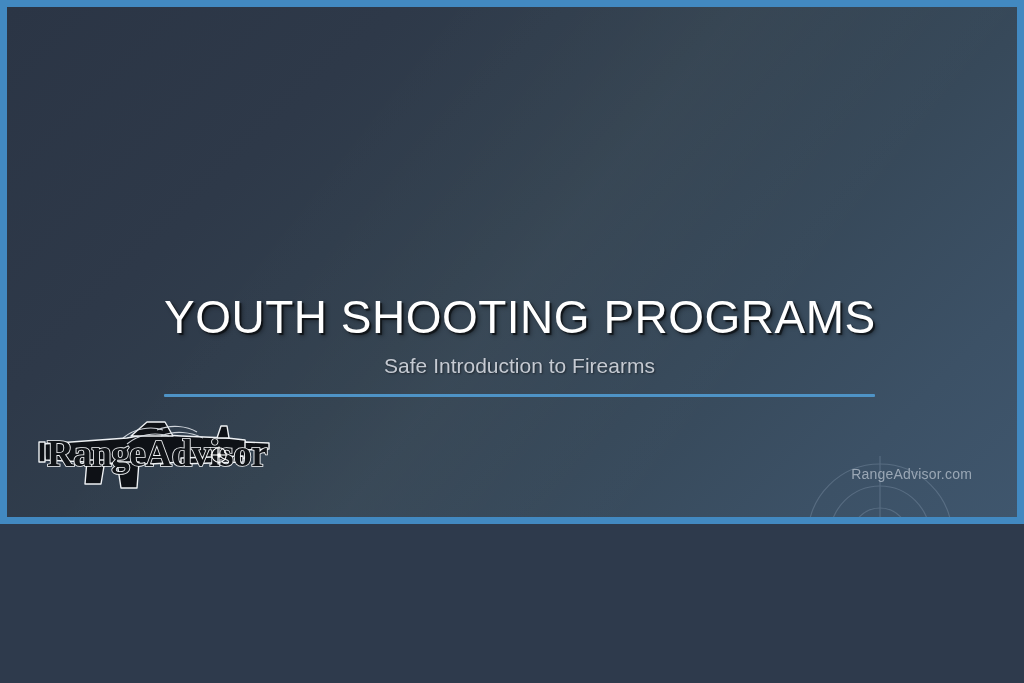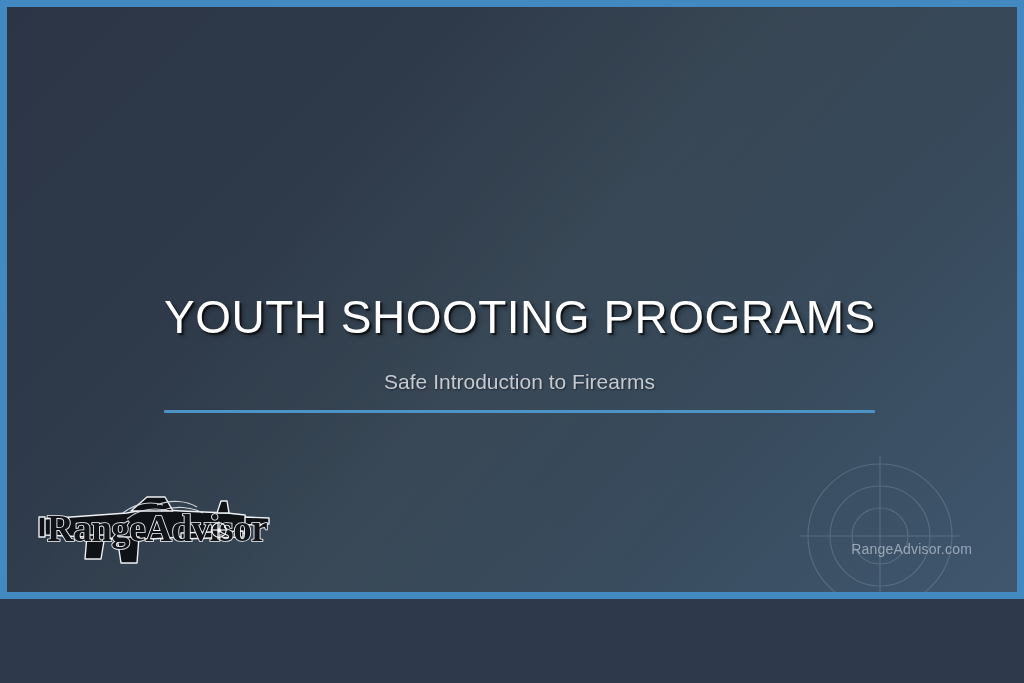--- a/index.html
+++ b/index.html
@@ -12,21 +12,21 @@
     width: 1024px;
     height: 683px;
     overflow: hidden;
     font-family: "Liberation Sans", sans-serif;
   }
 
   
   .slide {
     position: relative;
     width: 1024px;
-    height: 599px;
+    height: 524px;
     box-sizing: border-box;
     border: 7px solid #4289c1;
     background: #2e3a4c;
     overflow: hidden;
   }
 
   
   .slide-bg {
     position: absolute;
     inset: 0;
@@ -78,21 +78,21 @@
     letter-spacing: 0.5px;
     color: #ffffff;
     font-weight: 400;
     margin: 0;
     text-shadow:
       2px 2px 1px rgba(0,0,0,0.60),
       3px 3px 4px rgba(0,0,0,0.35);
     white-space: nowrap;
   }
   .slide-subtitle {
-    margin: 28px 0 0 0;
+    margin: 12px 0 0 0;
     font-size: 21px;
     font-weight: 400;
     color: #c5cad2;
     text-shadow: 1px 1px 2px rgba(0,0,0,0.45);
   }
   .accent-rule {
     margin-top: 16px;
     width: 711px;
     height: 3px;
     background: #4e93c6;

